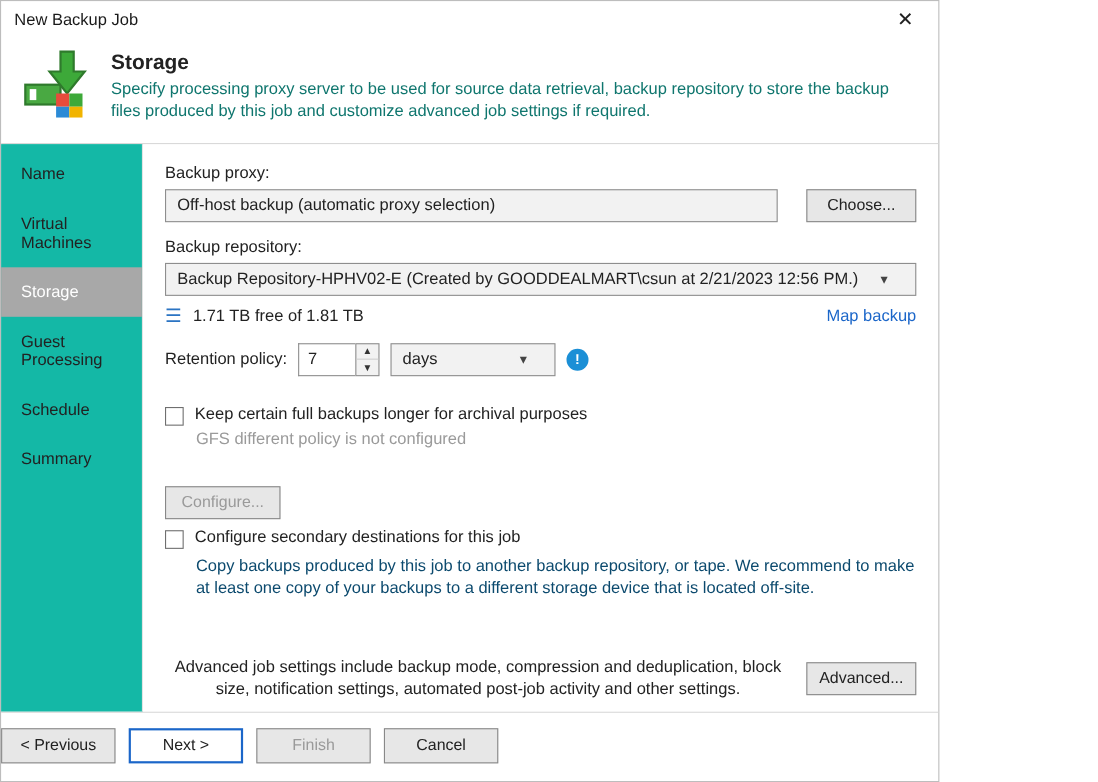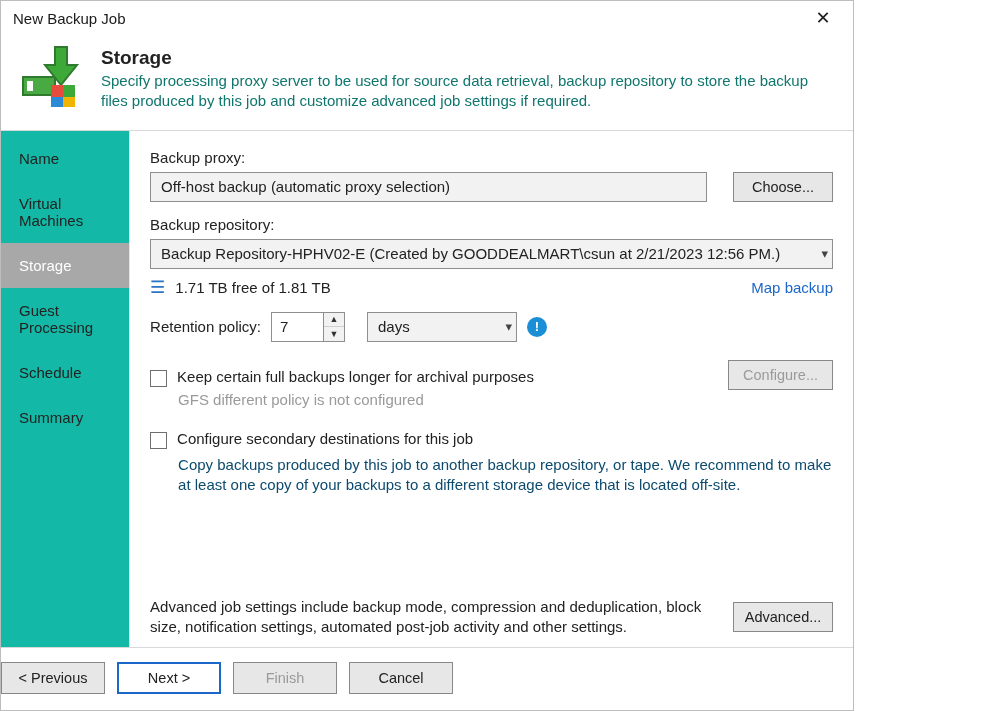--- a/index.html
+++ b/index.html
@@ -15,41 +15,41 @@
   .sidebar { width: 235px; border-right: 1px solid #e3e3e3; padding-top: 5px; background: #14b8a6; }
   .side-item { padding: 14px 0 14px 18px; font-size: 15px; color: #222; cursor: default; }
   .side-item.active { background: #a8a8a8; color: #fff; }
   .content { flex: 1 1 auto; padding: 14px 20px 10px 20px; font-size: 15px; color: #222; display:flex; flex-direction:column; }
   .field-label { margin: 4px 0 6px 0; }
   .input-box { height: 30px; border: 1px solid #8e8e8e; background: #f2f2f2; padding: 0 10px; display: flex; align-items: center; font-size: 15px; color: #222; }
   .row-split { display: flex; gap: 26px; align-items: stretch; }
   .row-split .input-box { flex: 1 1 auto; }
   .btn { height: 30px; min-width: 100px; border: 1px solid #888; background: #e7e7e7; padding: 12px 14px; font-size: 14.5px; color: #222; display:inline-flex; align-items:center; justify-content:center; cursor:default; }
   .btn.disabled { color: #9a9a9a; }
-  .select { height: 30px; border: 1px solid #8e8e8e; background: #f2f2f2; display: flex; align-items: center; justify-content: space-between; padding: 0 4px 0 10px; }
+  .select { height: 30px; border: 1px solid #8e8e8e; background: #f2f2f2; display: flex; align-items: center; justify-content: space-between; padding: 0 25px 0 10px; }
   .select .chev { font-size: 13px; color: #444; }
   .free-row { display: flex; align-items: center; margin: 10px 0 4px 0; gap: 10px; }
   .free-row .db-icon { color: #2b74c3; font-size: 17px; line-height:1; }
   .link { color: #1b66c9; cursor: pointer; margin-left: auto; }
   .retention-row { display:flex; align-items:center; gap: 10px; margin: 12px 0 18px 0; }
   .spinner { display:flex; align-items:stretch; height:30px; }
   .spinner .val { width: 52px; border:1px solid #8e8e8e; border-right:none; display:flex; align-items:center; padding:0 8px; background:#fff; }
   .spinner .arrows { width: 22px; border:1px solid #8e8e8e; display:flex; flex-direction:column; background:#f2f2f2; }
   .spinner .arrow { flex:1; display:flex; align-items:center; justify-content:center; font-size:9px; color:#333; }
   .spinner .arrow + .arrow { border-top:1px solid #cfcfcf; }
   .info-icon { width:20px; height:20px; border-radius:50%; background:#1b8fd6; color:#fff; font-weight:700; display:inline-flex; align-items:center; justify-content:center; font-size:13px; }
   .cb-row { display:flex; align-items:flex-start; gap:10px; margin: 8px 0 2px 0; }
   .cb-box { width:17px; height:17px; border:1px solid #6f6f6f; background:#fff; margin-top:2px; flex-shrink:0; }
-  .cb-section { display:flex; gap:20px; align-items:flex-start; }
+  .cb-section { display:flex; gap:20px; align-items:flex-start;flex-direction:column; }
   .cb-section .text-col { flex:1 1 auto; }
   .hint { color:#9a9a9a; margin: 4px 0 14px 28px; }
   .sub-desc { margin: 4px 0 0 28px; color:#0c4a6e; line-height:1.35; }
   .spacer { flex:1 1 auto; }
   .adv-row { display:flex; gap:14px; align-items:center; margin-top: 8px; }
-  .adv-row .txt { flex:1 1 auto; line-height:1.35; }
+  .adv-row .txt { flex:1 1 auto; line-height:1.35;text-align:center; }
   .footer { border-top:1px solid #d9d9d9; padding: 14px 20px 16px 0; display:flex; justify-content:flex-start; gap:12px; }
   .footer .btn { min-width: 104px; height:32px; }
   .btn.primary { border:2px solid #1b66c9; background:#fff; }
   
   .header-icon svg { width:64px; height:64px; }
 </style>
 </head>
 <body>
 
 <div class="window">
@@ -110,21 +110,21 @@
 
       <div class="retention-row">
         <span>Retention policy:</span>
         <div class="spinner">
           <div class="val">7</div>
           <div class="arrows">
             <div class="arrow">▲</div>
             <div class="arrow">▼</div>
           </div>
         </div>
-        <div class="select" style="width:150px;margin-left:12px;">
+        <div class="select" style="width:150px;">
           <span>days</span>
           <span class="chev">▾</span>
         </div>
         <span class="info-icon">!</span>
       </div>
 
       <div class="cb-section">
         <div class="text-col">
           <div class="cb-row">
             <div class="cb-box"></div>

